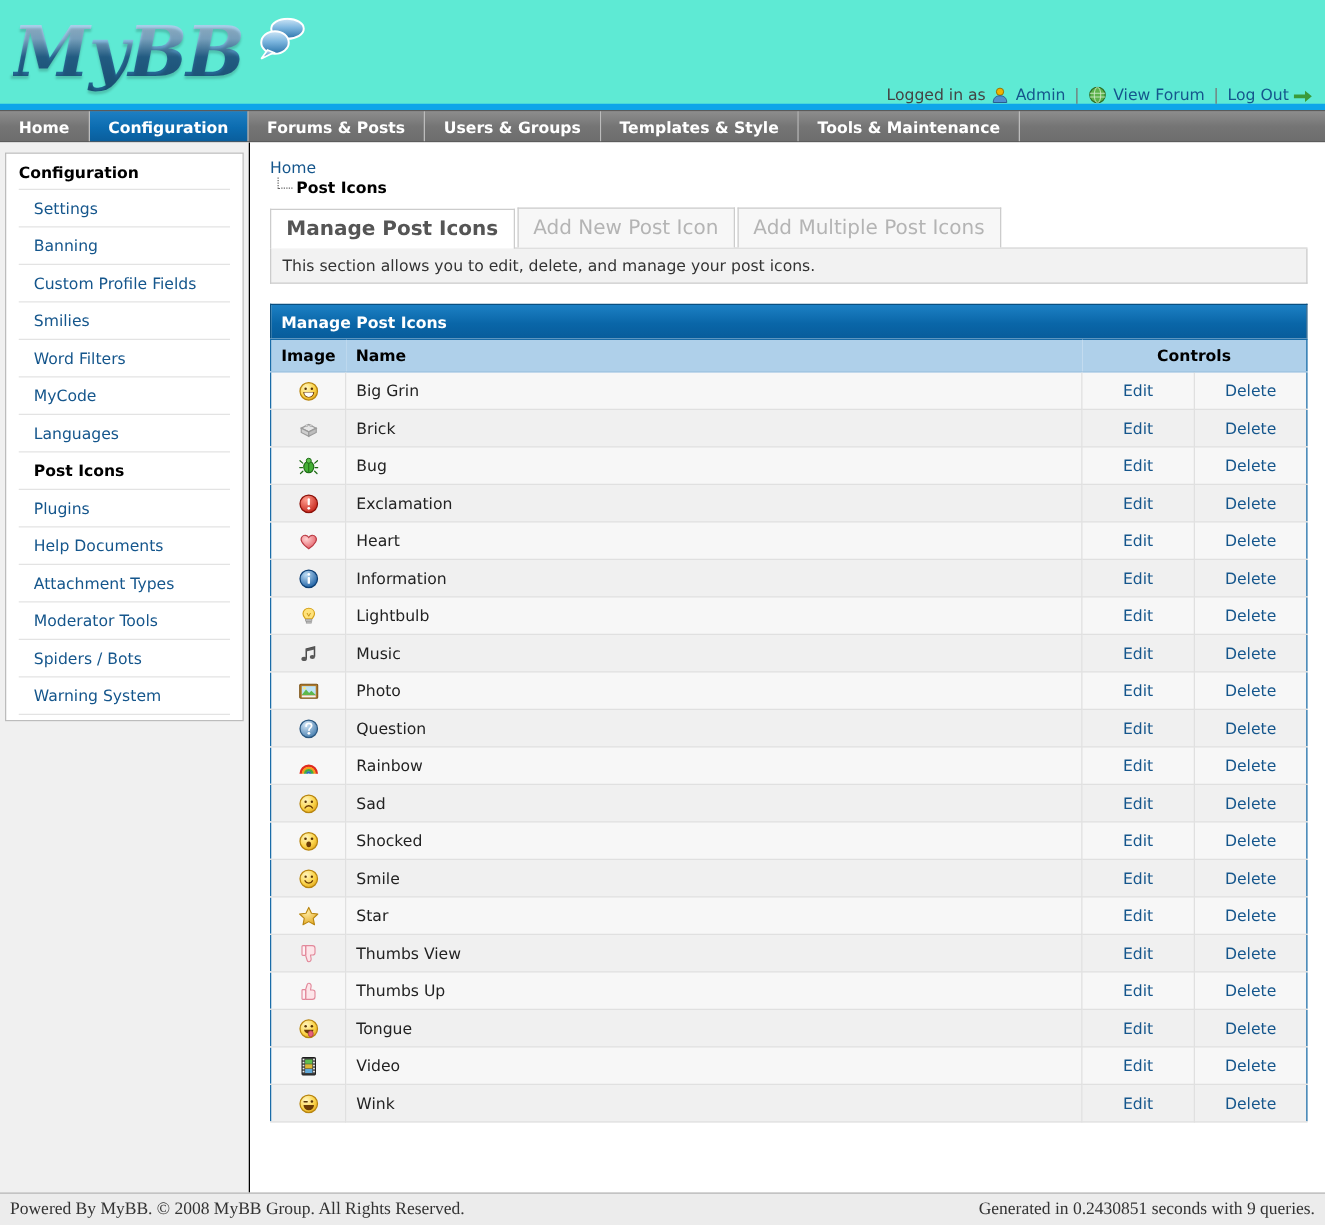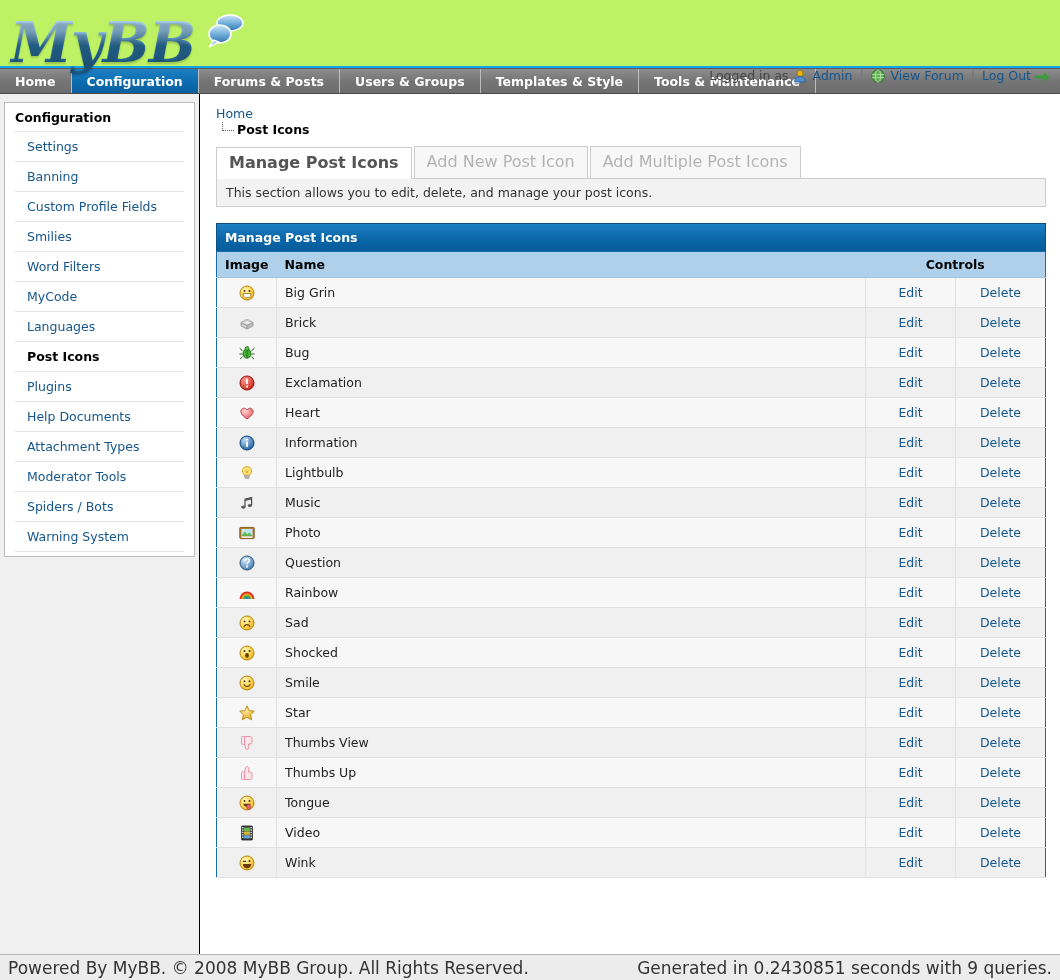--- a/index.html
+++ b/index.html
@@ -10,23 +10,23 @@
     font-family: "DejaVu Sans", "Liberation Sans", sans-serif;
     font-size: 12px;
     color: #000;
     overflow: hidden;
   }
   #page { position: relative; width: 1060px; height: 980px; }
 
   
   .header {
     position: relative;
-    height: 68px;
-    background: #bef264;
-    border-bottom: 2px solid #0ea5e9;
+    height: 88px;
+    background: #5eead4;
+    border-bottom: 5px solid #0ea5e9;
   }
   .logo {
     position: absolute;
     left: 10px; top: 6px;
     width: 250px; height: 72px;
     font-family: "DejaVu Serif", "Liberation Serif", serif;
     font-style: italic;
     font-weight: bold;
     font-size: 56px;
     line-height: 72px;
@@ -252,22 +252,23 @@
     position: absolute;
     left: 0; bottom: 0;
     width: 1060px;
     height: 26px;
     background: #ececec;
     border-top: 1px solid #b5b5b5;
     display: flex;
     align-items: center;
     justify-content: space-between;
     padding: 0 8px;
-    font-size: 17px;
+    font-size: 14px;
     color: #333;
+    font-family: Liberation Serif, serif;
   }
 </style>
 </head>
 <body>
 
 <div id="page">
 
   <div class="header">
     <div class="logo">MyBB</div>
     <svg class="logo-bubble" viewBox="0 0 40 34">

